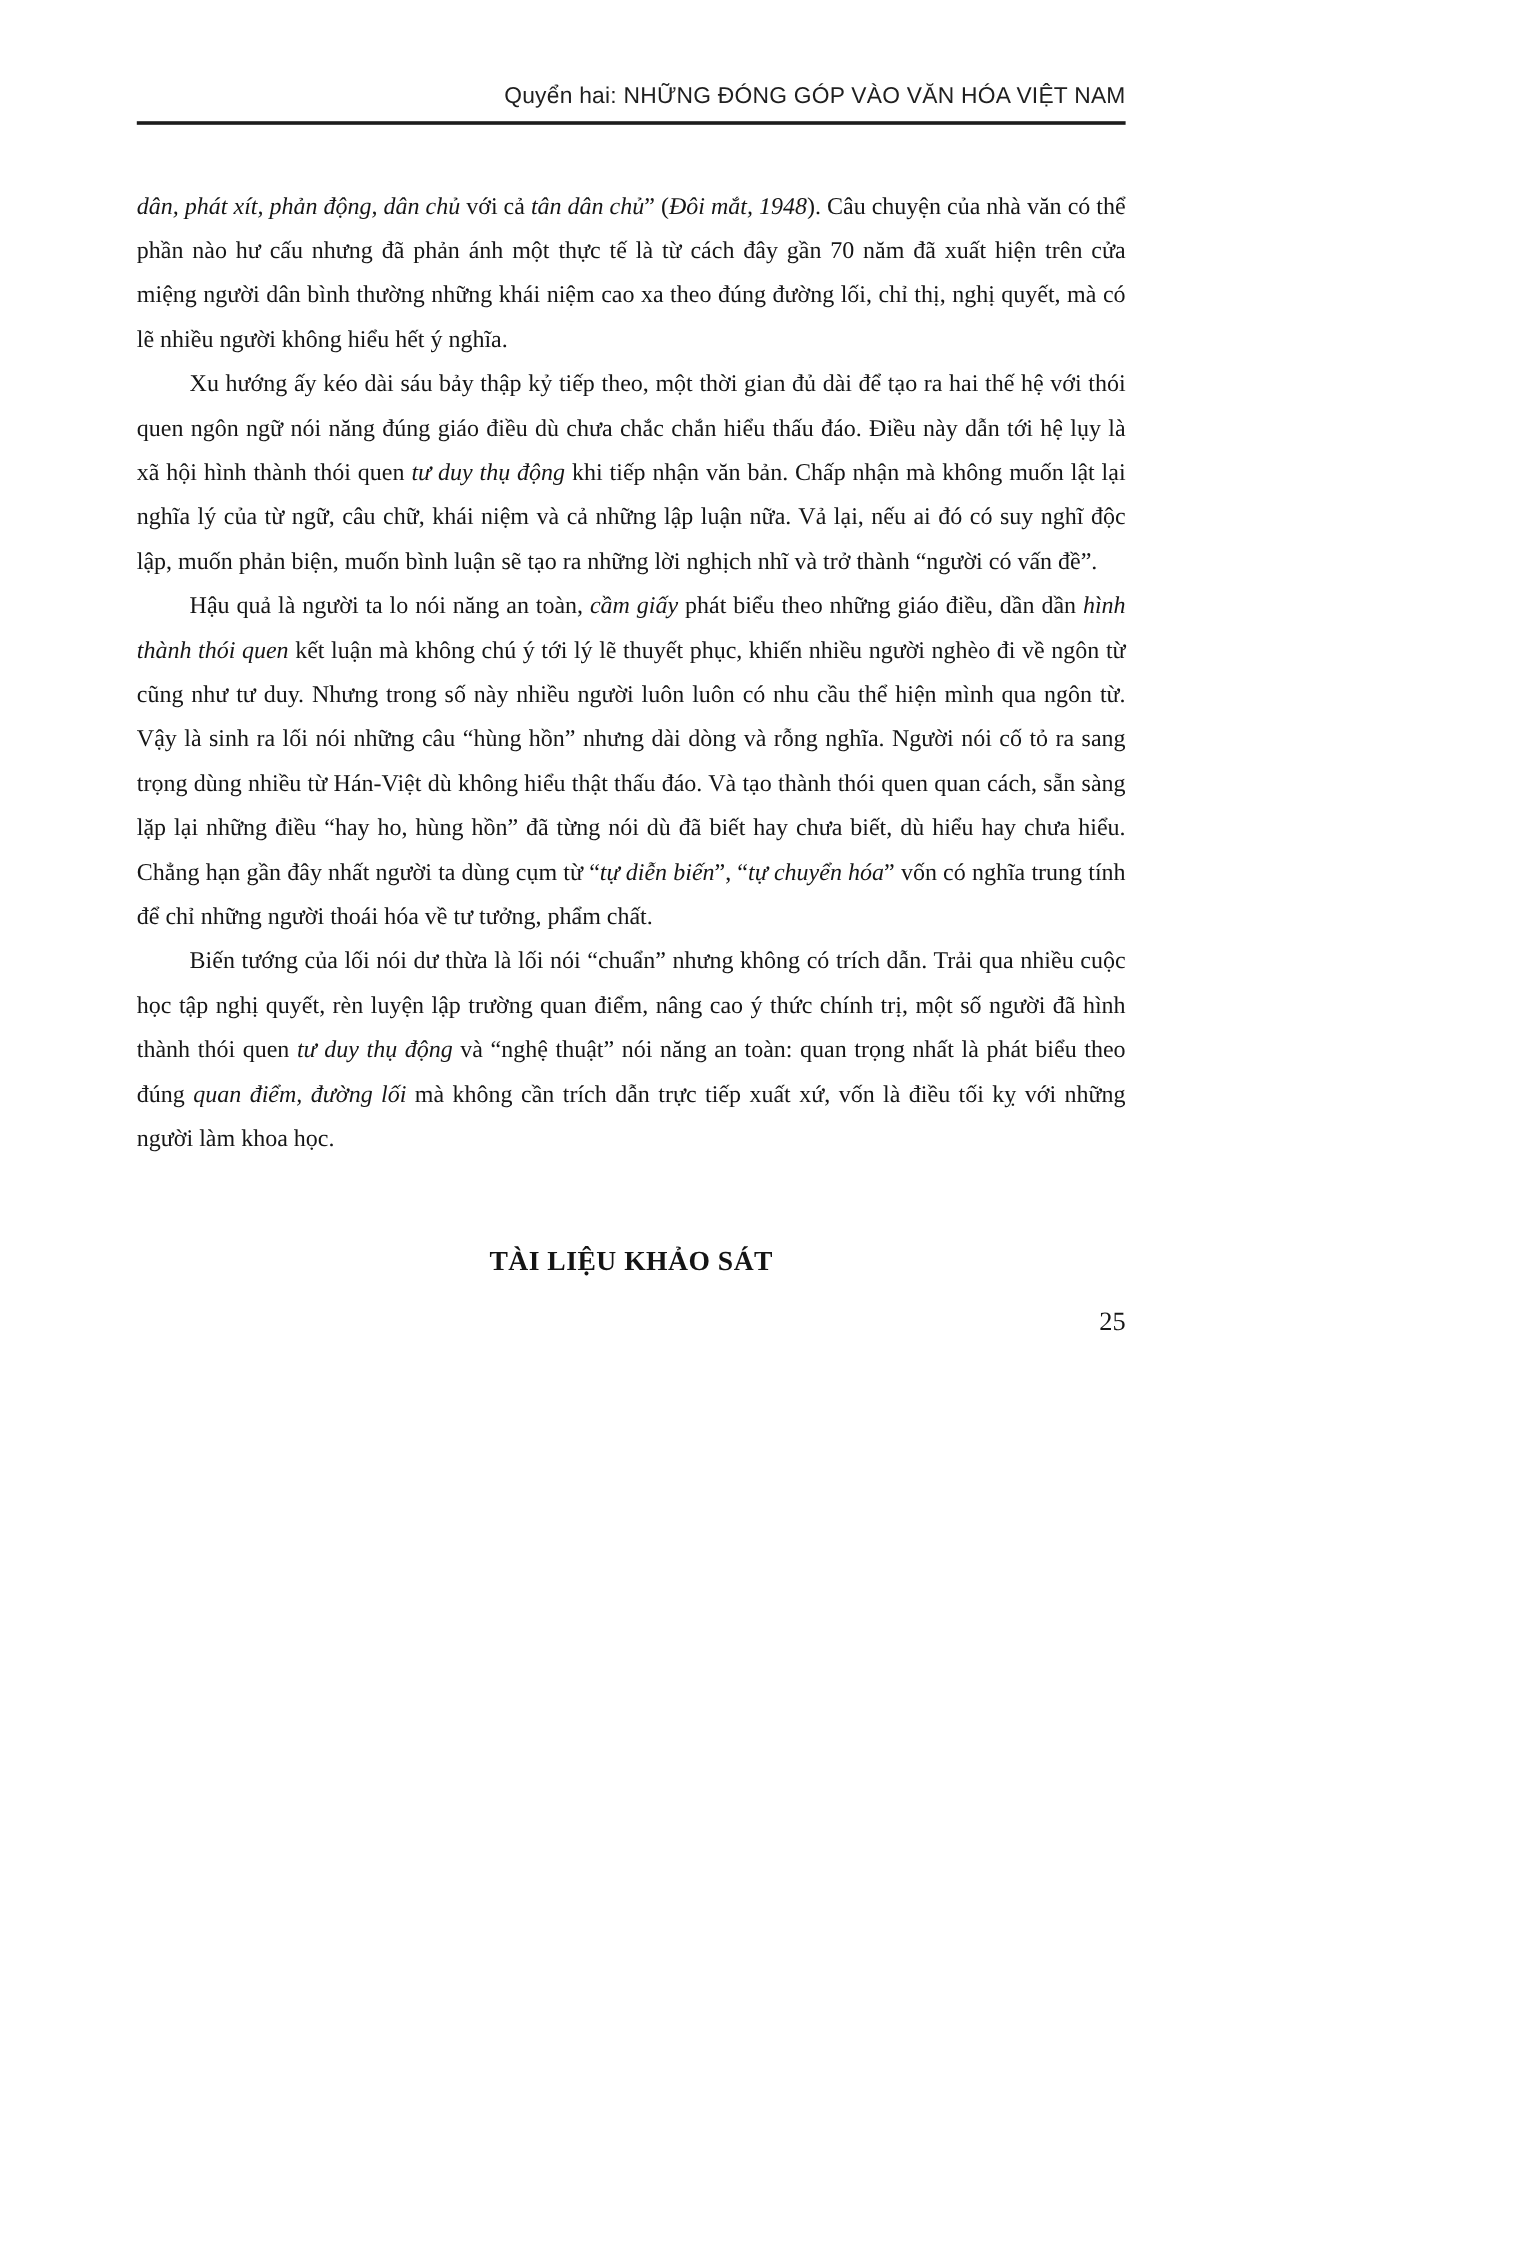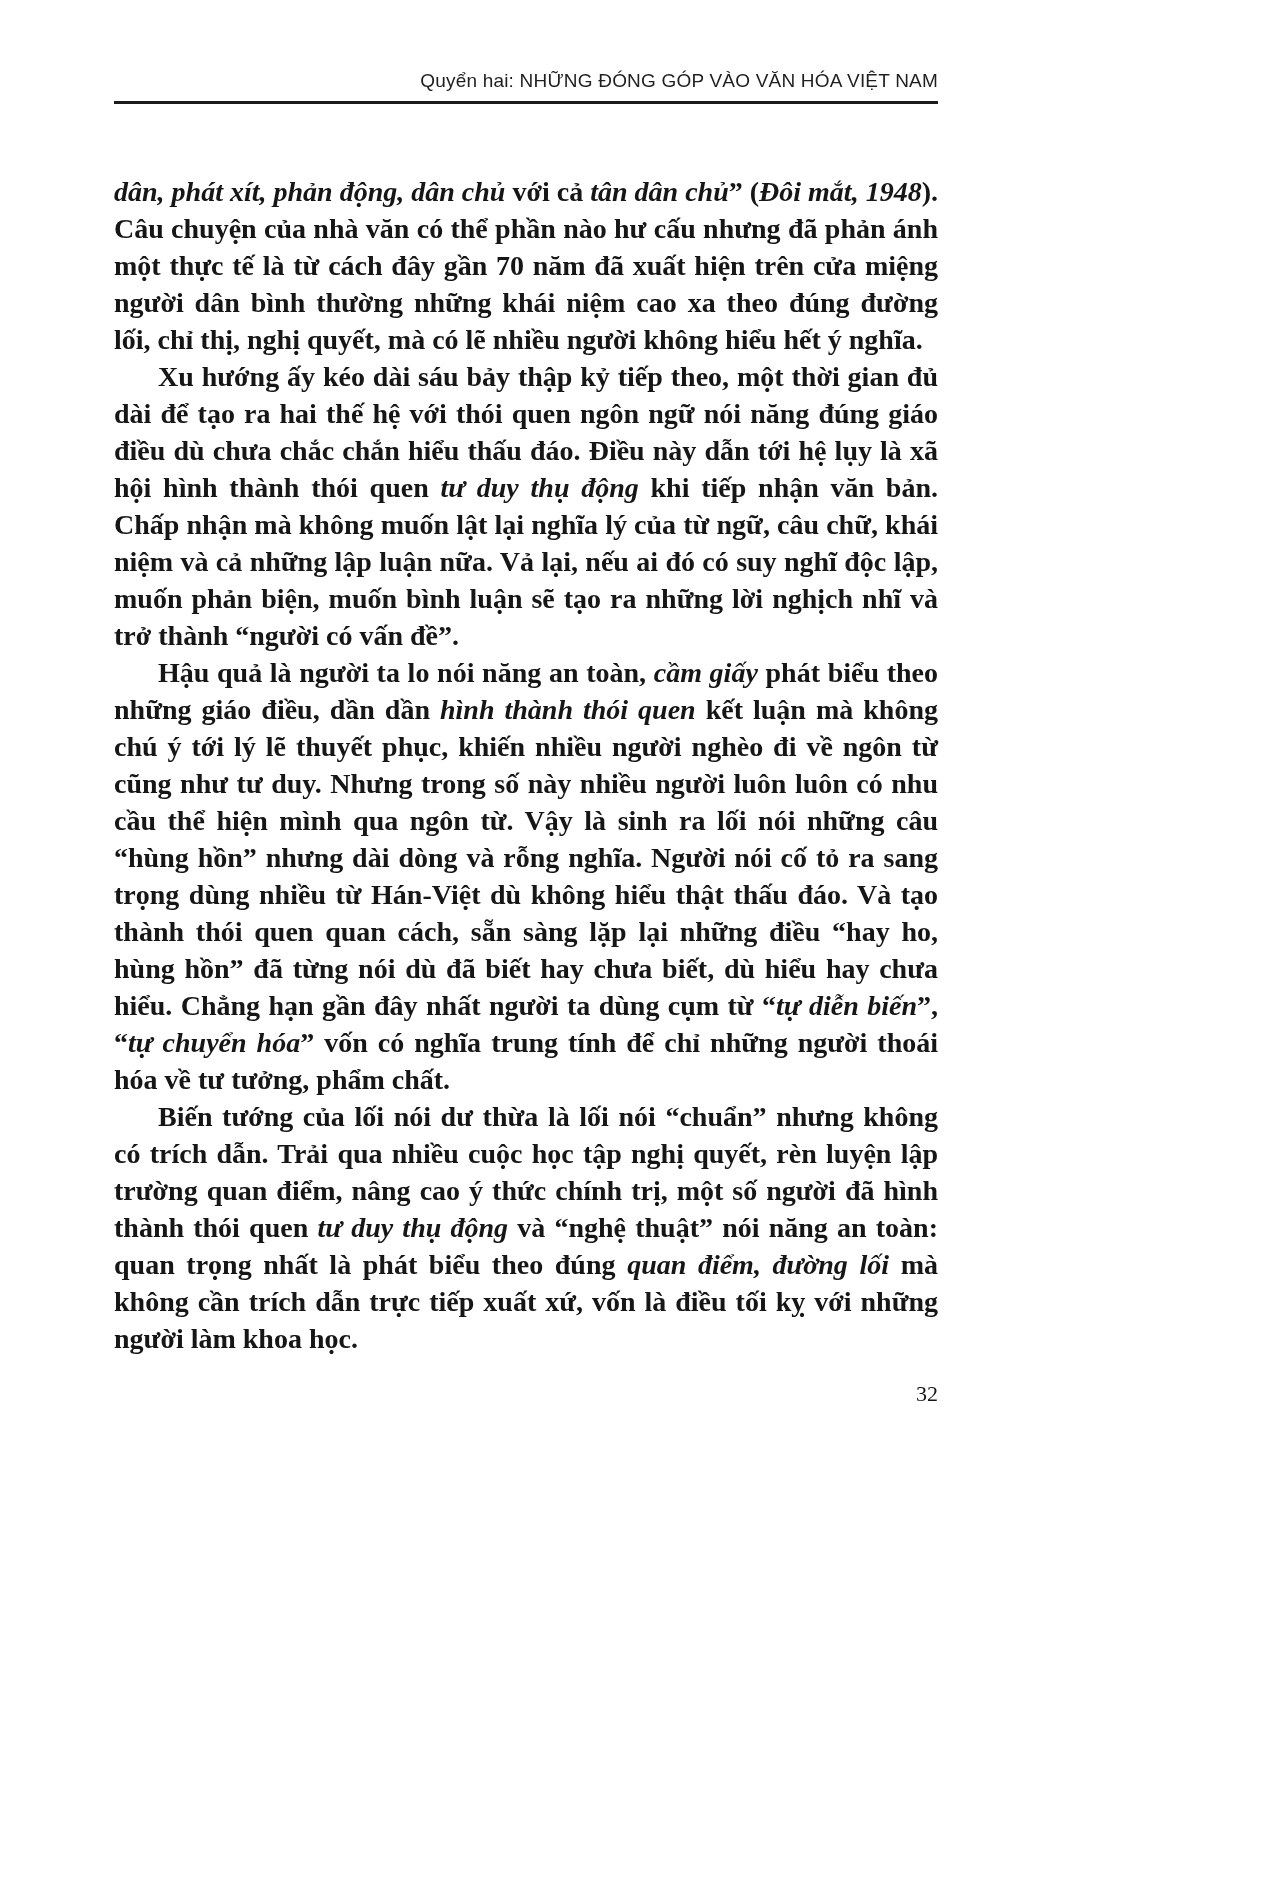--- a/index.html
+++ b/index.html
@@ -32,25 +32,24 @@
     letter-spacing: 0.2px;
     color: #1f1f1f;
     white-space: nowrap;
   }
   .header-rule {
     margin-top: 9px;
     border-bottom: 3px solid #1c1c1c;
     height: 0;
   }
   .body-text {
-    margin-top: 69px;
-    font-size: 28px;
+    margin-top: 50px;
+    font-size: 20px;
     line-height: 37px;
     text-align: justify;
-    font-weight: bold;
   }
   .para { margin: 0; }
   .para.indent { text-indent: 44px; }
   em { font-style: italic; }
   .section-heading {
     margin: 70px 0 0 0;
     text-align: center;
     font-size: 23px;
     font-weight: bold;
     letter-spacing: 0.4px;
@@ -82,18 +81,19 @@
 
     <div class="header-rule"></div>
 
     <div class="body-text">
         <p class="para"><em>dân, phát xít, phản động, dân chủ</em><span> với cả </span><em>tân dân chủ</em><span>” (</span><em>Đôi mắt, 1948</em><span>). Câu chuyện của nhà văn có thể phần nào hư cấu nhưng đã phản ánh một thực tế là từ cách đây gần 70 năm đã xuất hiện trên cửa miệng người dân bình thường những khái niệm cao xa theo đúng đường lối, chỉ thị, nghị quyết, mà có lẽ nhiều người không hiểu hết ý nghĩa.</span></p>
         <p class="para indent"><span>Xu hướng ấy kéo dài sáu bảy thập kỷ tiếp theo, một thời gian đủ dài để tạo ra hai thế hệ với thói quen ngôn ngữ nói năng đúng giáo điều dù chưa chắc chắn hiểu thấu đáo. Điều này dẫn tới hệ lụy là xã hội hình thành thói quen </span><em>tư duy thụ động</em><span> khi tiếp nhận văn bản. Chấp nhận mà không muốn lật lại nghĩa lý của từ ngữ, câu chữ, khái niệm và cả những lập luận nữa. Vả lại, nếu ai đó có suy nghĩ độc lập, muốn phản biện, muốn bình luận sẽ tạo ra những lời nghịch nhĩ và trở thành “người có vấn đề”.</span></p>
         <p class="para indent"><span>Hậu quả là người ta lo nói năng an toàn, </span><em>cầm giấy</em><span> phát biểu theo những giáo điều, dần dần </span><em>hình thành thói quen</em><span> kết luận mà không chú ý tới lý lẽ thuyết phục, khiến nhiều người nghèo đi về ngôn từ cũng như tư duy. Nhưng trong số này nhiều người luôn luôn có nhu cầu thể hiện mình qua ngôn từ. Vậy là sinh ra lối nói những câu “hùng hồn” nhưng dài dòng và rỗng nghĩa. Người nói cố tỏ ra sang trọng dùng nhiều từ Hán-Việt dù không hiểu thật thấu đáo. Và tạo thành thói quen quan cách, sẵn sàng lặp lại những điều “hay ho, hùng hồn” đã từng nói dù đã biết hay chưa biết, dù hiểu hay chưa hiểu. Chẳng hạn gần đây nhất người ta dùng cụm từ “</span><em>tự diễn biến</em><span>”, “</span><em>tự chuyển hóa</em><span>” vốn có nghĩa trung tính để chỉ những người thoái hóa về tư tưởng, phẩm chất.</span></p>
         <p class="para indent"><span>Biến tướng của lối nói dư thừa là lối nói “chuẩn” nhưng không có trích dẫn. Trải qua nhiều cuộc học tập nghị quyết, rèn luyện lập trường quan điểm, nâng cao ý thức chính trị, một số người đã hình thành thói quen </span><em>tư duy thụ động</em><span> và “nghệ thuật” nói năng an toàn: quan trọng nhất là phát biểu theo đúng </span><em>quan điểm, đường lối</em><span> mà không cần trích dẫn trực tiếp xuất xứ, vốn là điều tối kỵ với những người làm khoa học.</span></p>
       </div>
 
+    <h2 class="section-heading">TÀI LIỆU KHẢO SÁT</h2>
 
 
-    <div class="page-number">32</div>
+    <div class="page-number">25</div>
 
   </div>
 </div>
 
 </body></html>

